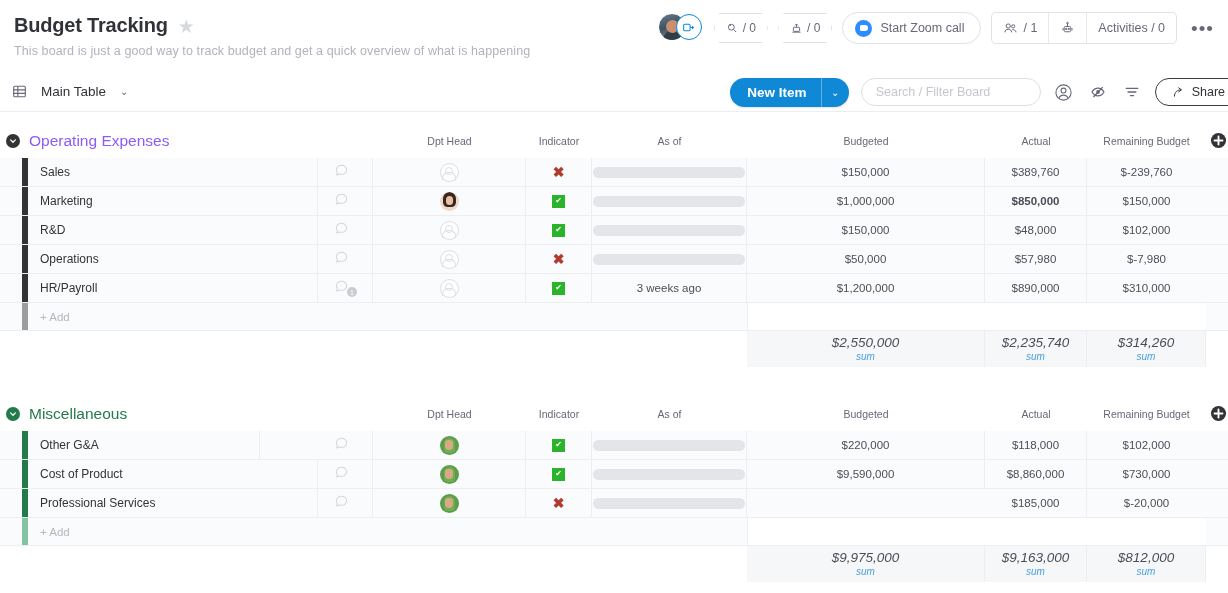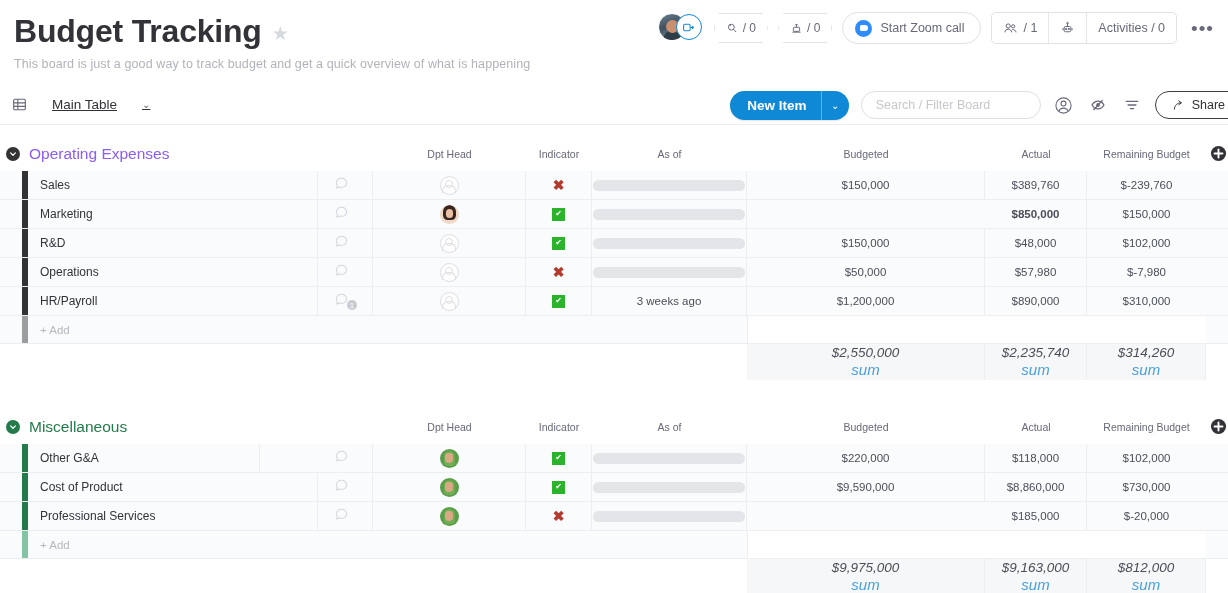--- a/index.html
+++ b/index.html
@@ -10,21 +10,21 @@
     font-family:"Liberation Sans", sans-serif;
     color:#323338;
     overflow:hidden;
     position:relative;
   }
 
   
   .board-header { position:relative; padding:14px 0 0 14px; }
   .title-row { display:flex; align-items:center; gap:10px; }
   .board-title {
-    font-size:32px; font-weight:bold; color:#323338;
+    font-size:20px; font-weight:bold; color:#323338;
     letter-spacing:-0.2px; line-height:1.1;
   }
   .star-icon { color:#d6d9de; font-size:19px; line-height:1; margin-top:3px; }
   .board-subtitle {
     font-size:12.5px; color:#b0b3ba; margin-top:8px; letter-spacing:0.1px;
   }
 
   
   .top-right {
     position:absolute; top:12px; right:10px;
@@ -95,21 +95,21 @@
   .seg + .seg { border-left:1px solid #e6e8ec; }
 
   .kebab { color:#676879; font-size:19px; letter-spacing:1px; padding:0 4px; line-height:1; }
 
   
   .viewbar {
     position:relative; margin-top:14px;
     height:40px; border-bottom:1px solid #eceef1;
     display:flex; align-items:center; padding-left:12px;
   }
-  .view-tab { display:flex; align-items:center; gap:25px; font-size:13.5px; color:#323338;text-decoration:underline; }
+  .view-tab { display:flex; align-items:center; gap:14px; font-size:13.5px; color:#323338; }
   .caret { color:#676879; font-size:10px; }
 
   .viewbar-right{
     position:absolute; right:0; top:0; height:40px;
     display:flex; align-items:center; gap:12px; padding-right:0;
   }
   .new-item{
     display:flex; align-items:stretch; height:29px;
     border-radius:15px; overflow:hidden; background:#0f88d6;
     box-shadow:0 1px 2px rgba(0,0,0,.12);
@@ -257,21 +257,21 @@
     border-left:1px solid #eceef1;
   }
 
   .sumrow{ position:relative; height:36px;font-style:italic; }
   .sumcell{
     position:absolute; top:0; height:36px; background:#f6f7f8;
     display:flex; flex-direction:column; align-items:center; justify-content:center;
     border-right:1px solid #eceef1;
   }
   .sumcell .val{ font-size:13.5px; color:#4b4e58; line-height:1.15; }
-  .sumcell .lbl{ font-size:15px; color:#4aa0df; line-height:1.3; }
+  .sumcell .lbl{ font-size:10px; color:#4aa0df; line-height:1.3; }
 </style>
 </head>
 <body>
 
 <div class="board-header">
   <div class="title-row">
     <div class="board-title">Budget Tracking</div>
     <div class="star-icon">★</div>
   </div>
   <div class="board-subtitle">This board is just a good way to track budget and get a quick overview of what is happening</div>
@@ -462,20 +462,23 @@
           </div>  
           <div class="cell" style="left:373px;width:153px;">
             <span class="avatar-img f1"></span>
           </div>  
           <div class="cell" style="left:526px;width:66px;">
             <span class="ind-check"></span>
           </div>  
           <div class="cell" style="left:592px;width:155px;">
             <span class="pill"></span>
           </div>  
+          <div class="cell" style="left:747px;width:238px;">
+            <span>$1,000,000</span>
+          </div>  
           <div class="cell" style="left:985px;width:102px;font-weight:bold;">
             <span>$850,000</span>
           </div>  
           <div class="cell nobd" style="left:1087px;width:119px;">
             <span>$150,000</span>
           </div>
         </div>
         <div class="row">  
           <div class="colorbar" style="background:#333333"></div>  
           <div class="namecell" style="width:290px">

